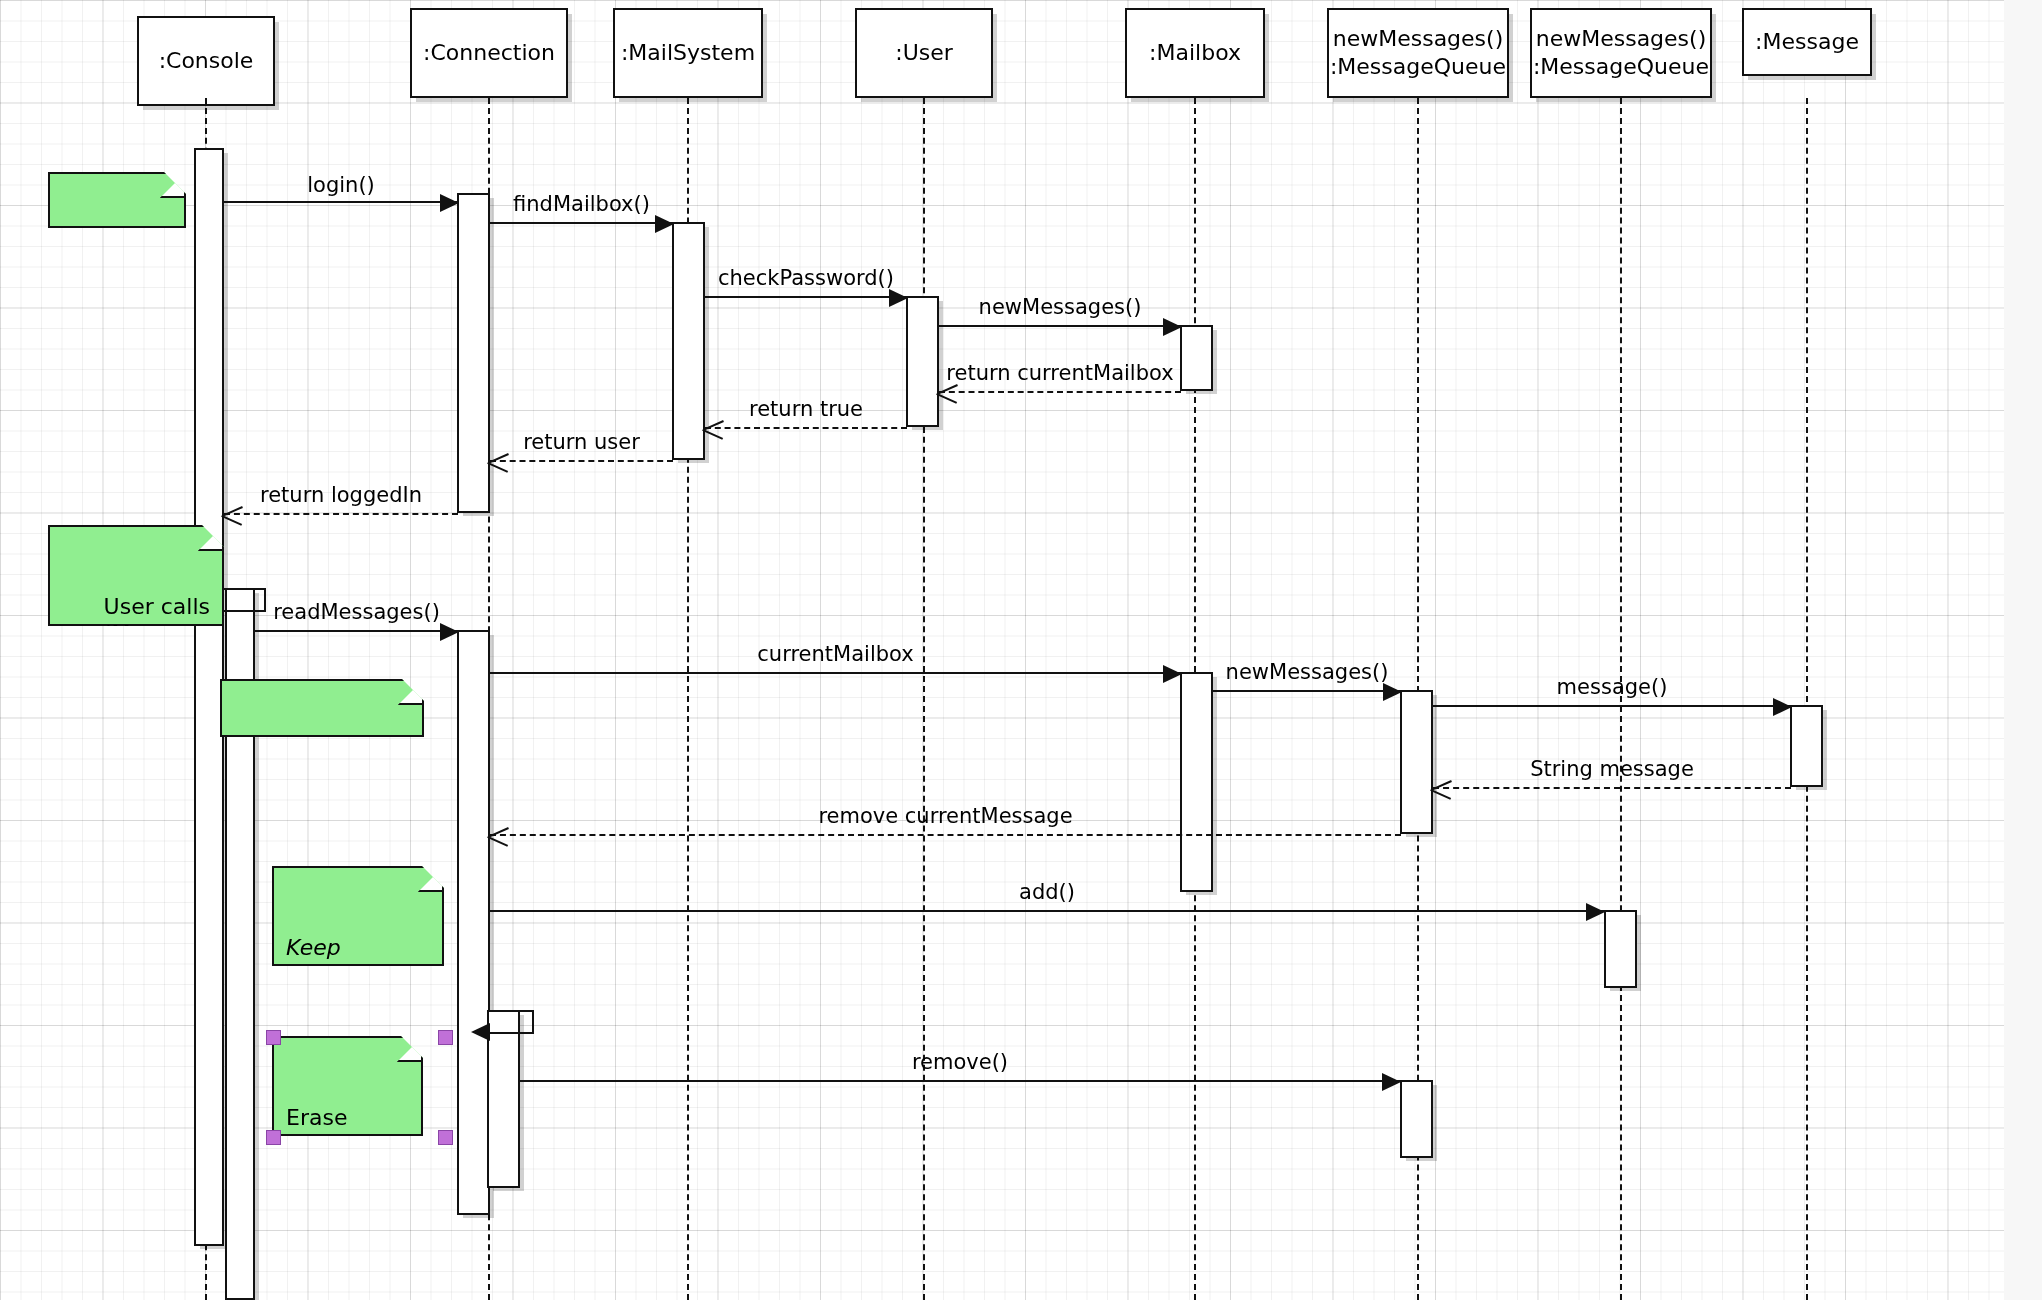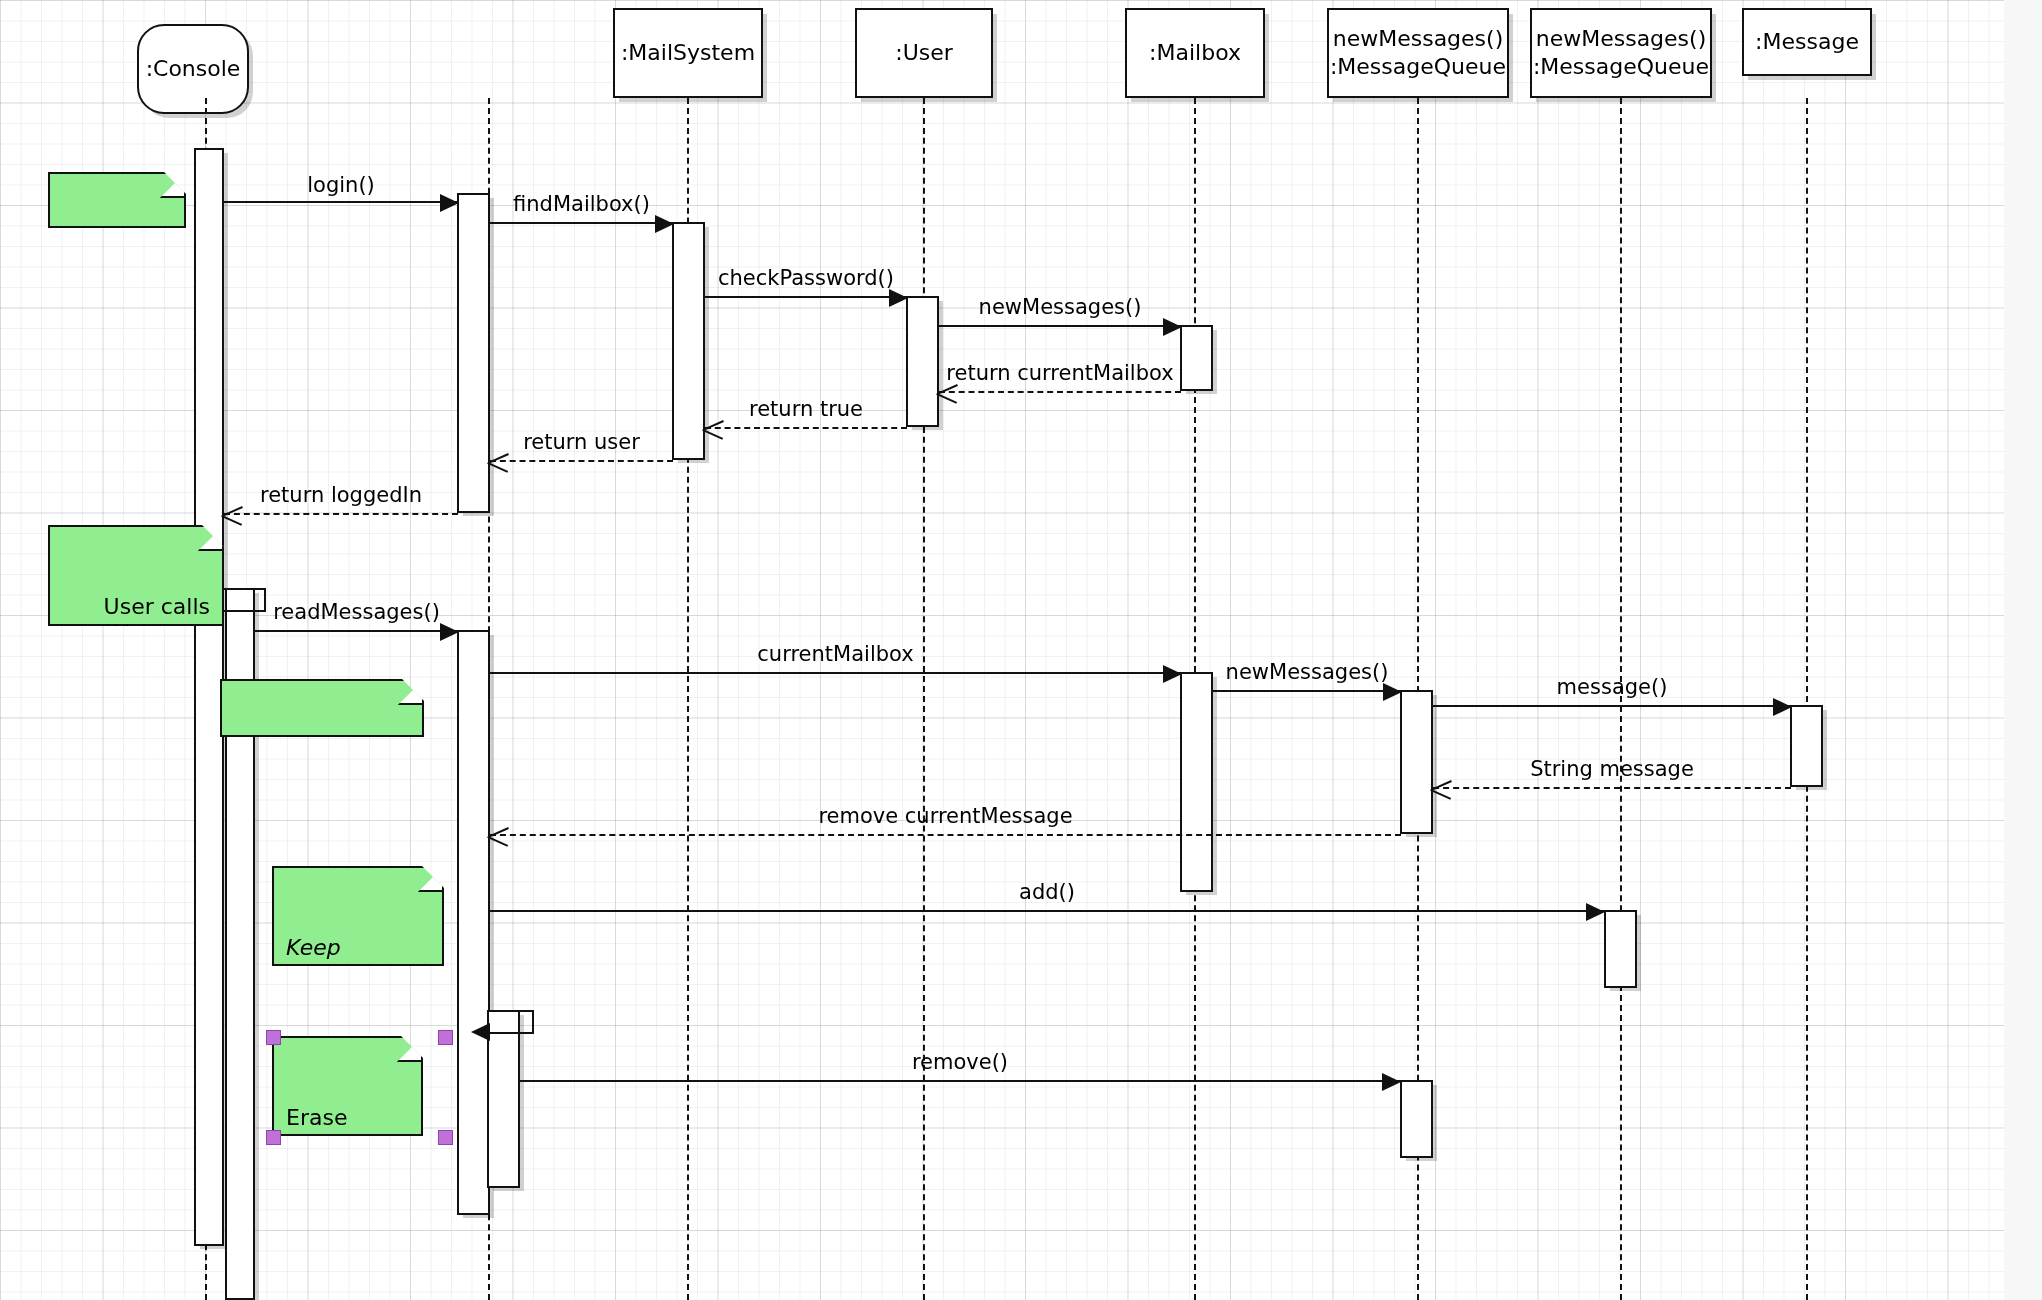--- a/index.html
+++ b/index.html
@@ -154,22 +154,25 @@
     z-index:50;
   }
 </style>
 </head>
 <body>
 
 <div id="canvas">
 
   <div class="right-gutter"></div>
 
-  <div class="head" style="left:137px;top:24px;width:112px;height:90px;border-radius:27px;">
+  <div class="head" style="left:137px;top:16px;width:138px;height:90px;">
     <span>:Console</span>
+  </div>
+  <div class="head" style="left:410px;top:8px;width:158px;height:90px;">
+    <span>:Connection</span>
   </div>
   <div class="head" style="left:613px;top:8px;width:150px;height:90px;">
     <span>:MailSystem</span>
   </div>
   <div class="head" style="left:855px;top:8px;width:138px;height:90px;">
     <span>:User</span>
   </div>
   <div class="head" style="left:1125px;top:8px;width:140px;height:90px;">
     <span>:Mailbox</span>
   </div>

